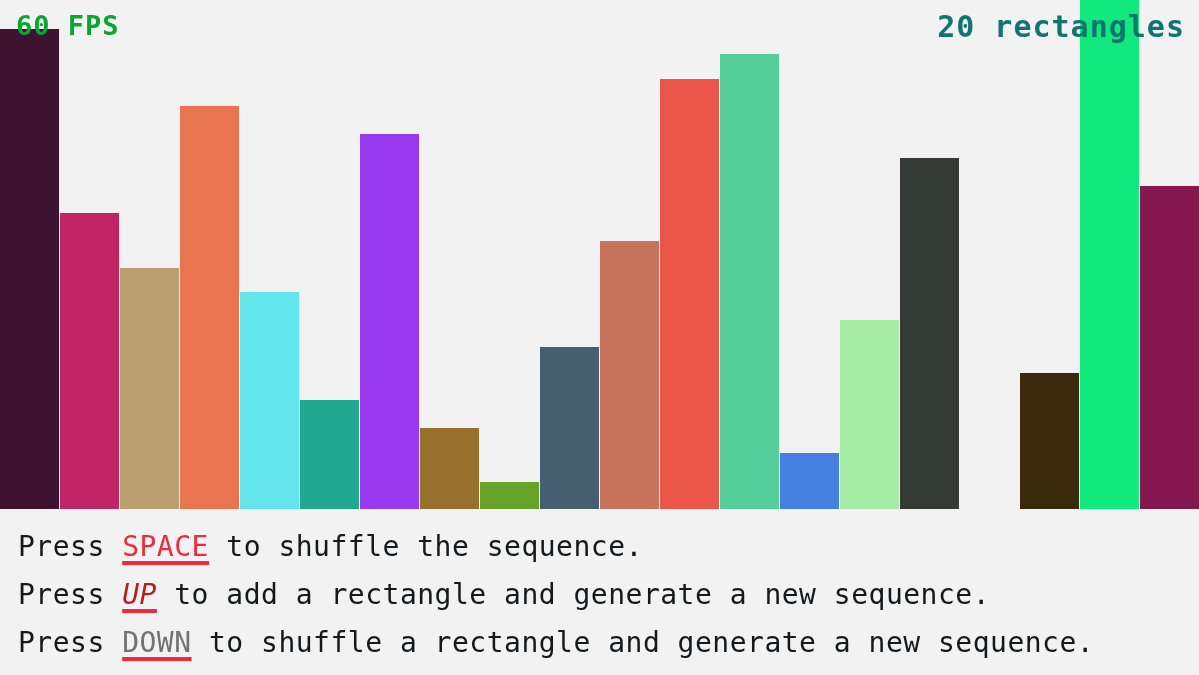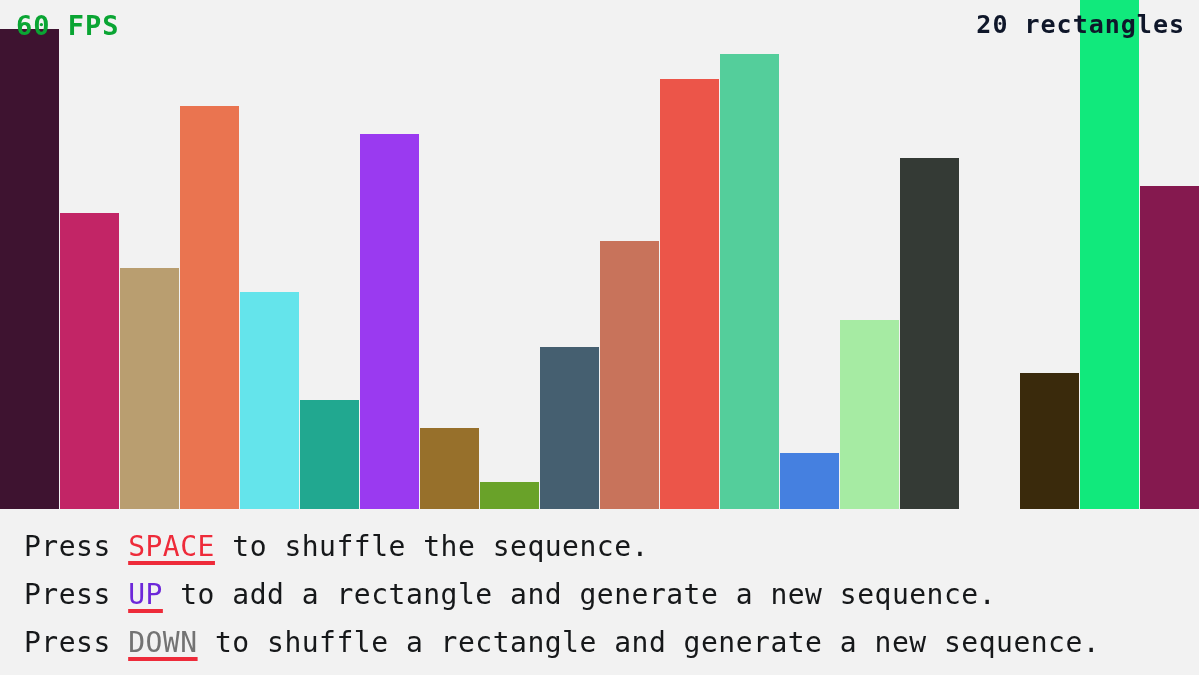--- a/index.html
+++ b/index.html
@@ -35,31 +35,31 @@
     letter-spacing: 1px;
     line-height: 1;
     color: #0aa533;
     white-space: pre;
     z-index: 40;
   }
   #hud-count {
     position: absolute;
     right: 14px;
     top: 12px;
-    font-size: 25px;
+    font-size: 30px;
     font-weight: bold;
     letter-spacing: 1px;
     line-height: 1;
-    color: #0f172a;
+    color: #0f766e;
     white-space: pre;
     z-index: 40;
   }
   #instructions {
     position: absolute;
-    left: 24px;
+    left: 18px;
     top: 523px;
     z-index: 50;
   }
   .instr-line {
     font-size: 28px;
     line-height: 48px;
     color: #16181a;
     white-space: pre;
     letter-spacing: 0.5px;
   }
@@ -95,17 +95,17 @@
       <div class="bar" style="left: 1020px; width: 59px; height: 136px; background: rgb(58, 42, 12);"></div>
       <div class="bar" style="left: 1080px; width: 59px; height: 509px; background: rgb(17, 233, 124);"></div>
       <div class="bar" style="left: 1140px; width: 59px; height: 323px; background: rgb(133, 25, 79);"></div>
     </div>
 
   <div id="hud-fps">60 FPS</div>
   <div id="hud-count">20 rectangles</div>
 
   <div id="instructions">
       <div class="instr-line"><span>Press </span><span class="key" style="color: rgb(238, 43, 58); text-decoration-color: rgb(238, 43, 58);">SPACE</span><span> to shuffle the sequence.</span></div>
-      <div class="instr-line"><span>Press </span><span class="key" style="color: #6d28d9; text-decoration-color: rgb(238, 43, 58);">UP</span><span> to add a rectangle and generate a new sequence.</span></div>
+      <div class="instr-line"><span>Press </span><span class="key" style="color: #b91c1c; text-decoration-color: rgb(238, 43, 58); font-style: italic;">UP</span><span> to add a rectangle and generate a new sequence.</span></div>
       <div class="instr-line"><span>Press </span><span class="key" style="color: #737373; text-decoration-color: rgb(238, 43, 58);">DOWN</span><span> to shuffle a rectangle and generate a new sequence.</span></div>
     </div>
 
 </div>
 
 </body></html>

